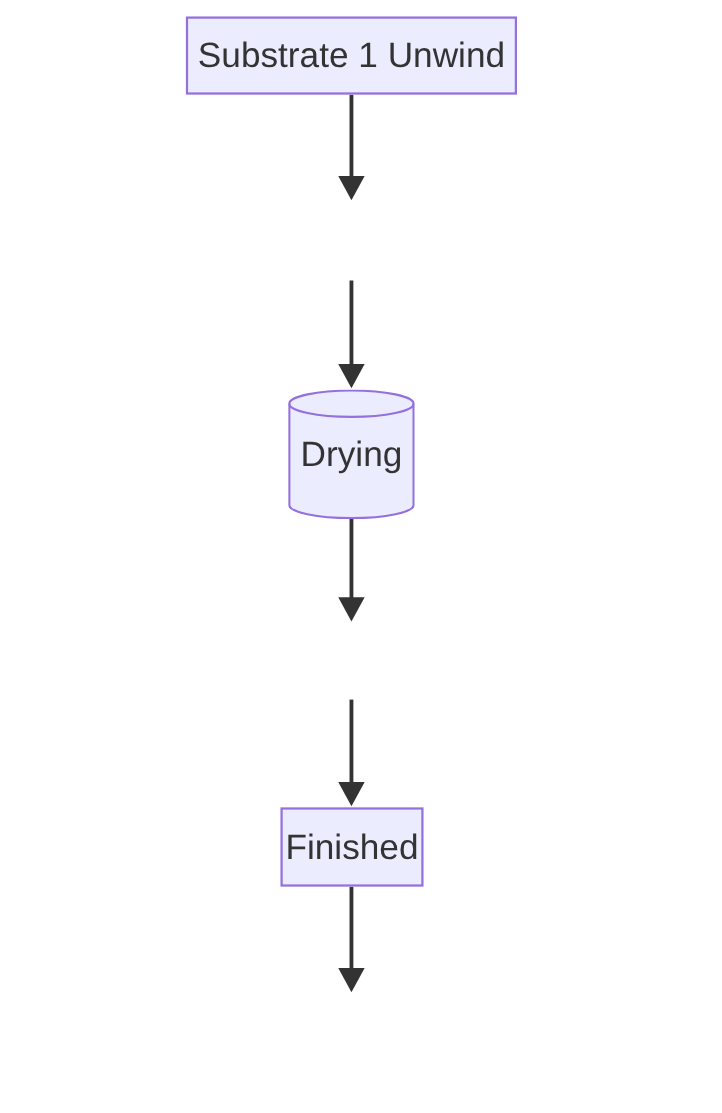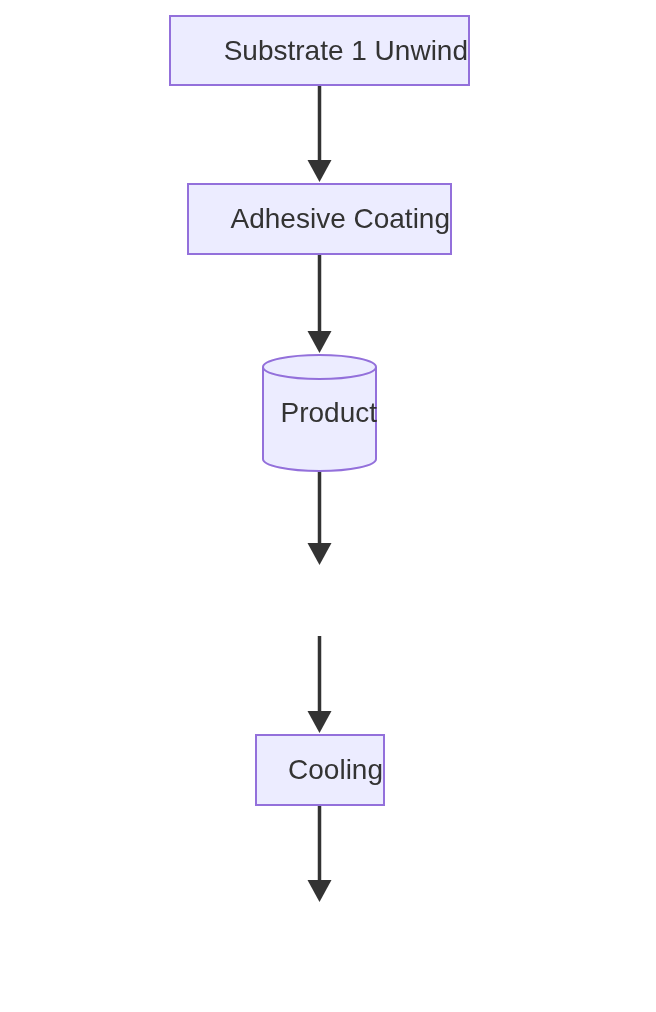--- a/index.html
+++ b/index.html
@@ -19,22 +19,22 @@
     top: 0; left: 0;
     pointer-events: none;
   }
   .edge-line { stroke: var(--edge-color, #333333); stroke-width: 3.5; }
   .edge-head { fill: var(--edge-color, #333333); }
 
   .node {
     position: absolute;
     display: flex;
     align-items: center;
-    justify-content: flex-end;
-    font-size: 28px;
+    justify-content: center;
+    font-size: 32px;
     line-height: 1.2;
     color: var(--text-color, #333333);
     white-space: nowrap;
   }
   .node.rect {
     background: var(--node-fill, #ECECFF);
     border: 2px solid var(--node-border, #9370DB);
   }
   .node.cylinder { background: transparent; border: none; }
   .node.cylinder svg { position: absolute; inset: 0; }
@@ -67,31 +67,28 @@
     <g>
       <line class="edge-line" x1="319.5" y1="806" x2="319.5" y2="884"></line>
       <polygon class="edge-head" points="307.5,880 331.5,880 319.5,902"></polygon>
     </g>
   </svg>
 
   <div class="node rect" style="left:169px; top:15px; width:301px; height:71px;">
     <span class="label">Substrate 1 Unwind</span>
   </div>
 
-  <div class="node rect" style="left:187px; top:183px; width:265px; height:72px;">
-    <span class="label">Adhesive Coating</span>
-  </div>
 
   <div class="node cylinder" style="left:262px; top:354px; width:115px; height:118px;">
     <svg width="115" height="118" viewBox="0 0 115 118">
       <path class="cyl-body" d="M1,13 A56.5,12 0 0 1 114,13 L114,105 A56.5,12 0 0 1 1,105 Z"></path>
       <path class="cyl-top" d="M1,13 A56.5,12 0 0 0 114,13"></path>
     </svg>
-    <span class="label">Product</span>
+    <span class="label">Drying</span>
   </div>
 
 
   <div class="node rect" style="left:255px; top:734px; width:130px; height:72px;">
-    <span class="label">Cooling</span>
+    <span class="label">Finished</span>
   </div>
 
 
 </div>
 
 </body></html>

